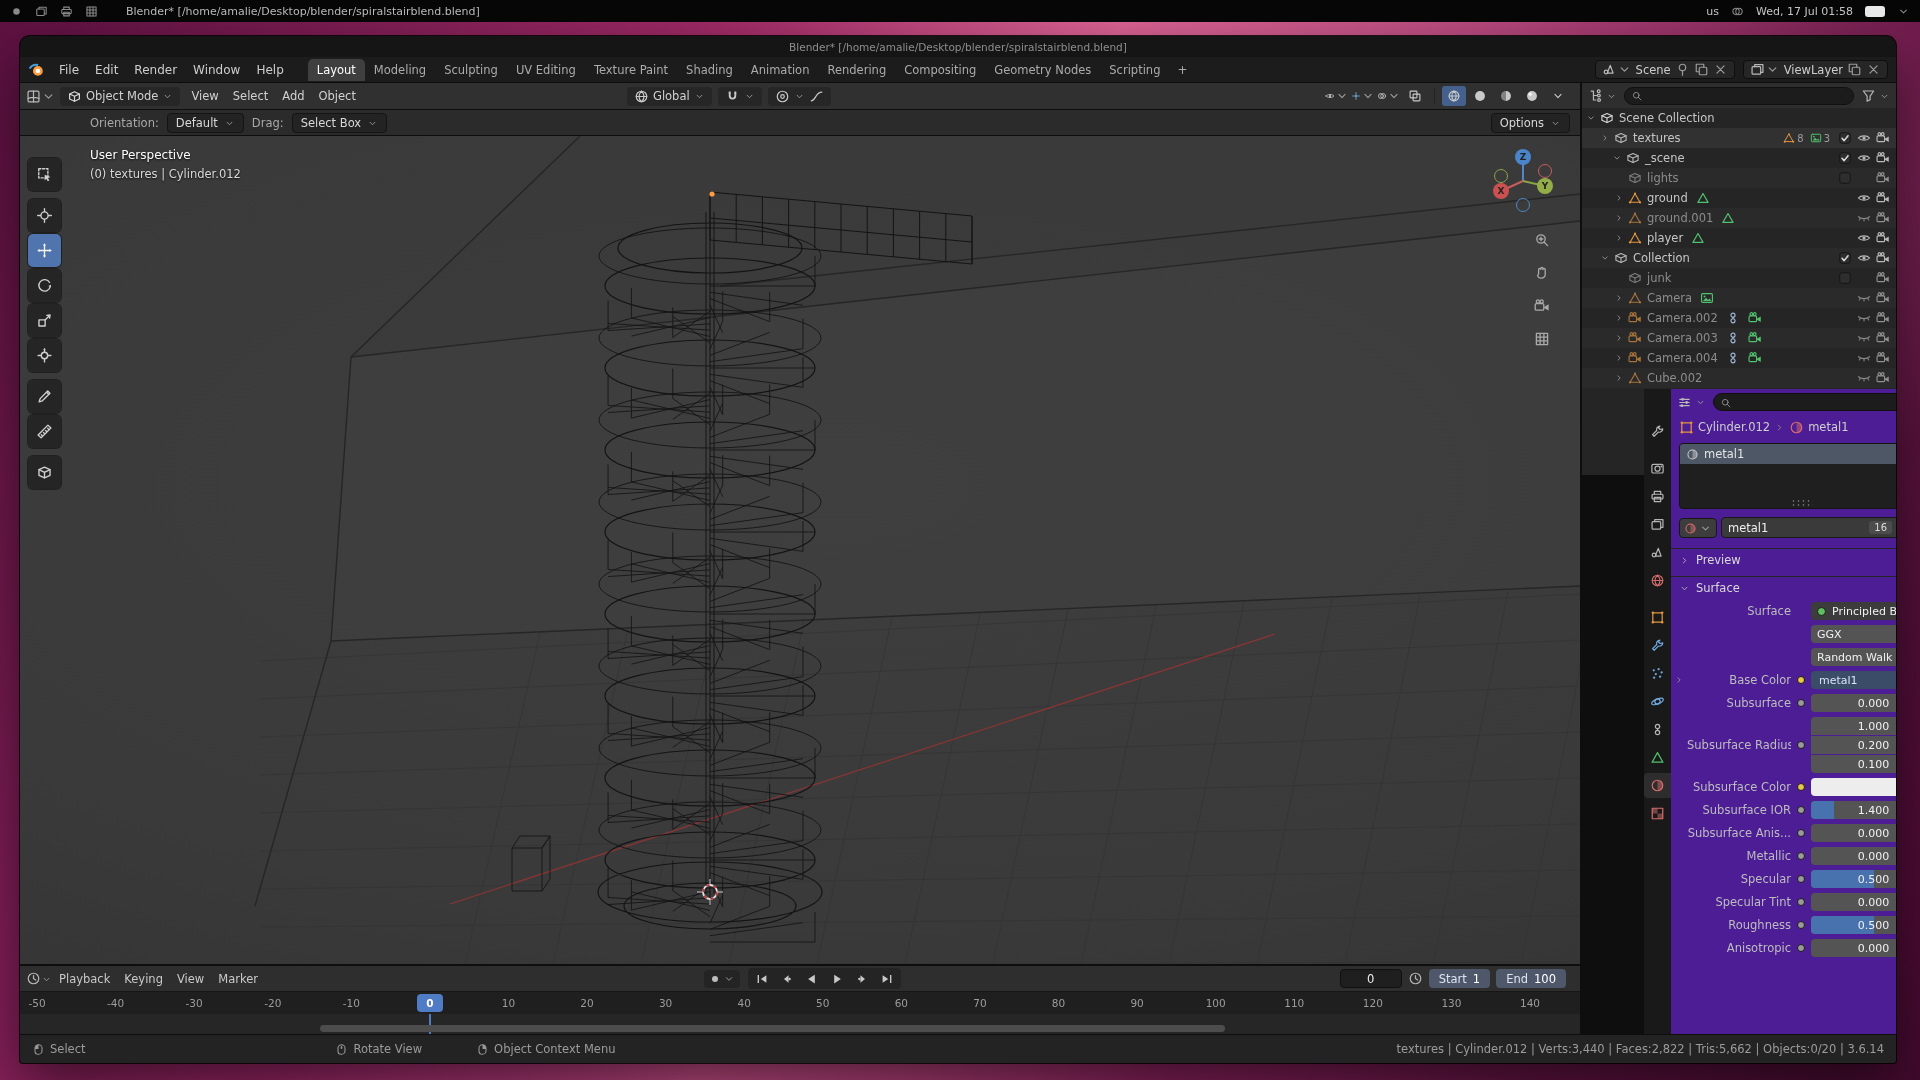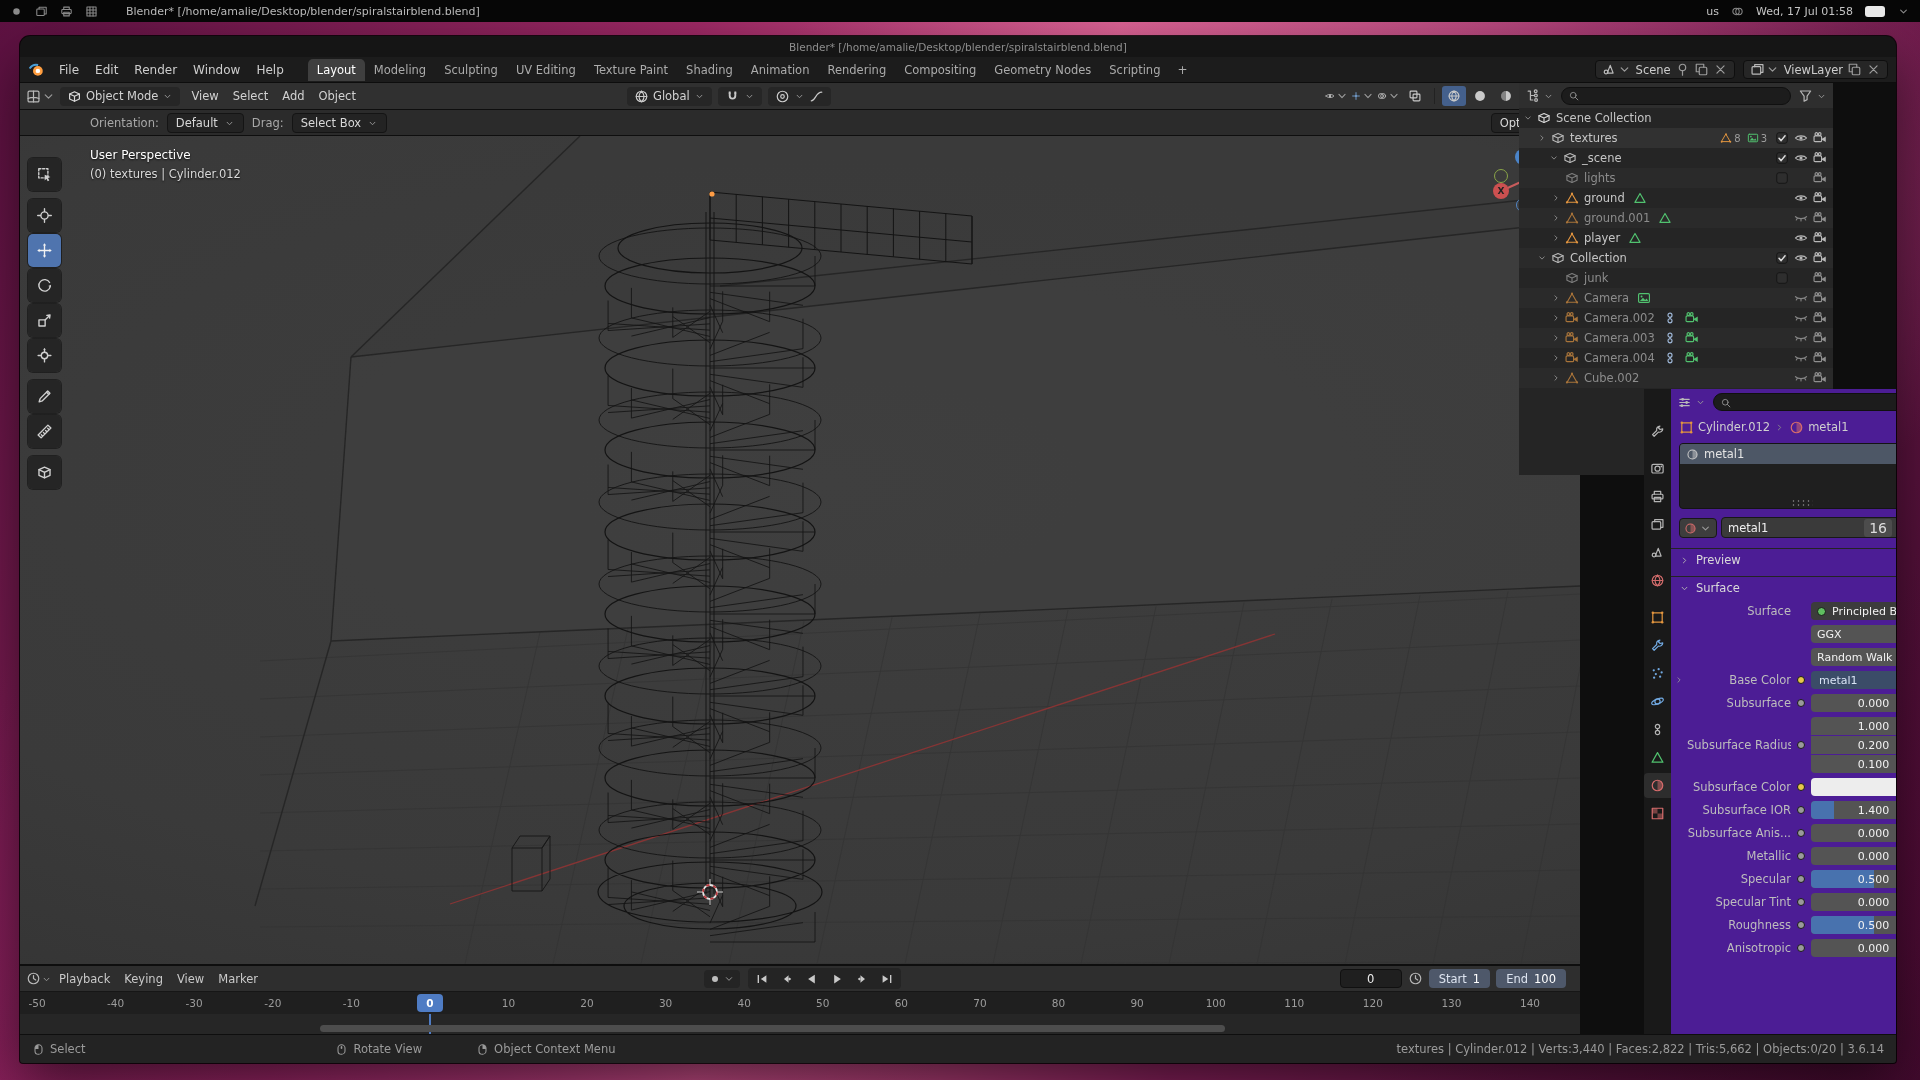--- a/index.html
+++ b/index.html
@@ -77,21 +77,21 @@
 .framebox{background:#1f1f1f;border:1px solid #101010;border-radius:4px;height:19px;min-width:62px;display:flex;align-items:center;justify-content:center;color:#ececec}
 .sefield{background:#4e586a;border-radius:4px;height:19px;padding:0 10px;display:flex;align-items:center;gap:6px;color:#dde4f0}
 .sefield b{font-weight:normal;color:#fff}
 .tl-ruler{position:relative;height:23px;background:#1f1f1f;border-top:1px solid #161616;overflow:hidden}
 .tick{position:absolute;top:5px;transform:translateX(-50%);font-size:10.5px;color:#9c9c9c}
 .playhead{position:absolute;top:2px;width:26px;height:18px;border-radius:4px;background:#4f7cc4;color:#fff;font-size:10.5px;font-weight:bold;display:flex;align-items:center;justify-content:center;transform:translateX(-50%);z-index:2}
 .tl-body{position:relative;height:20px;background:#262626}
 .playline{position:absolute;top:0;bottom:0;width:2px;background:#4f7cc4}
 .tl-scrollbar{position:absolute;left:300px;width:905px;bottom:2px;height:7px;border-radius:4px;background:#4d4d4d}
 
-.outliner{position:absolute;left:1499px;top:47px;width:314px;height:392px;background:#252525;font-size:11.5px;overflow:hidden;color:#c6c6c6}
+.outliner{position:absolute;left:1562px;top:47px;width:314px;height:392px;background:#252525;font-size:11.5px;overflow:hidden;color:#c6c6c6}
 .ol-header{height:25px;background:#2e2e2e;display:flex;align-items:center;gap:3px;padding:0 6px}
 .searchbox{flex:1;height:18px;background:#1c1c1c;border:1px solid #101010;border-radius:9px;display:flex;align-items:center;padding:0 6px;margin:0 4px}
 .searchbox .ic{width:12px;height:12px}
 .orow{height:20px;display:flex;align-items:center}
 .orow.dim .oname{color:#8c8c8c}
 .orow:nth-child(even){background:rgba(255,255,255,.022)}
 .orow.active{background:rgba(255,255,255,.06)}
 .oleft{display:flex;align-items:center;gap:3px;flex:1;min-width:0}
 .oarrow{width:13px;display:flex;justify-content:center;flex:none}
 .oarrow .ic{width:10px;height:10px}
@@ -124,21 +124,21 @@
 .grip{position:absolute;bottom:2px;left:50%;transform:translateX(-50%);width:22px;height:7px;background-image:radial-gradient(#6a6a6a 1px,transparent 1.2px);background-size:5px 4px}
 .slot-btns{display:flex;flex-direction:column;gap:3px;width:22px}
 .sbtn{width:22px;height:20px;background:#3d3d3d;border:1px solid #181818;border-radius:4px;display:flex;align-items:center;justify-content:center}
 .sbtn .ic{width:12px;height:12px}
 #slot-menu{margin-top:4px;height:16px}
 .datablock{display:flex;align-items:center;gap:4px;padding:8px 8px 4px 8px}
 .db-browse{display:flex;align-items:center;background:#3d3d3d;border:1px solid #181818;border-radius:4px;padding:2px 4px;gap:2px}
 .db-browse .ic{width:13px;height:13px}
 .db-name{flex:1;display:flex;align-items:center;gap:4px;background:#3a3a3a;border:1px solid #181818;border-radius:4px;height:21px;padding:0 6px;color:#efefef}
 .db-name>span:first-child{flex:1}
-.db-users{background:#4c4c4c;border-radius:3px;padding:1px 5px;font-size:14px;color:#ddd}
+.db-users{background:#4c4c4c;border-radius:3px;padding:1px 5px;font-size:10px;color:#ddd}
 .dbic .ic{width:13px;height:13px}
 .panel-h{height:22px;display:flex;align-items:center;gap:6px;padding:0 8px;margin-top:6px;border-top:1px solid #242424;color:#dadada}
 .pcaret .ic{width:11px;height:11px}
 #surface-rows{padding:4px 6px 0 2px;display:flex;flex-direction:column;gap:5px}
 .prow{display:grid;grid-template-columns:12px 104px 16px 1fr 14px;align-items:center;column-gap:2px}
 .pexp{display:flex;justify-content:center}
 .pexp .ic{width:10px;height:10px}
 .plab{text-align:right;color:#bdbdbd;white-space:nowrap;overflow:hidden}
 .psock{display:flex;justify-content:center}
 .sockdot{width:8px;height:8px;border-radius:50%;border:1px solid #1a1a1a;display:block}

